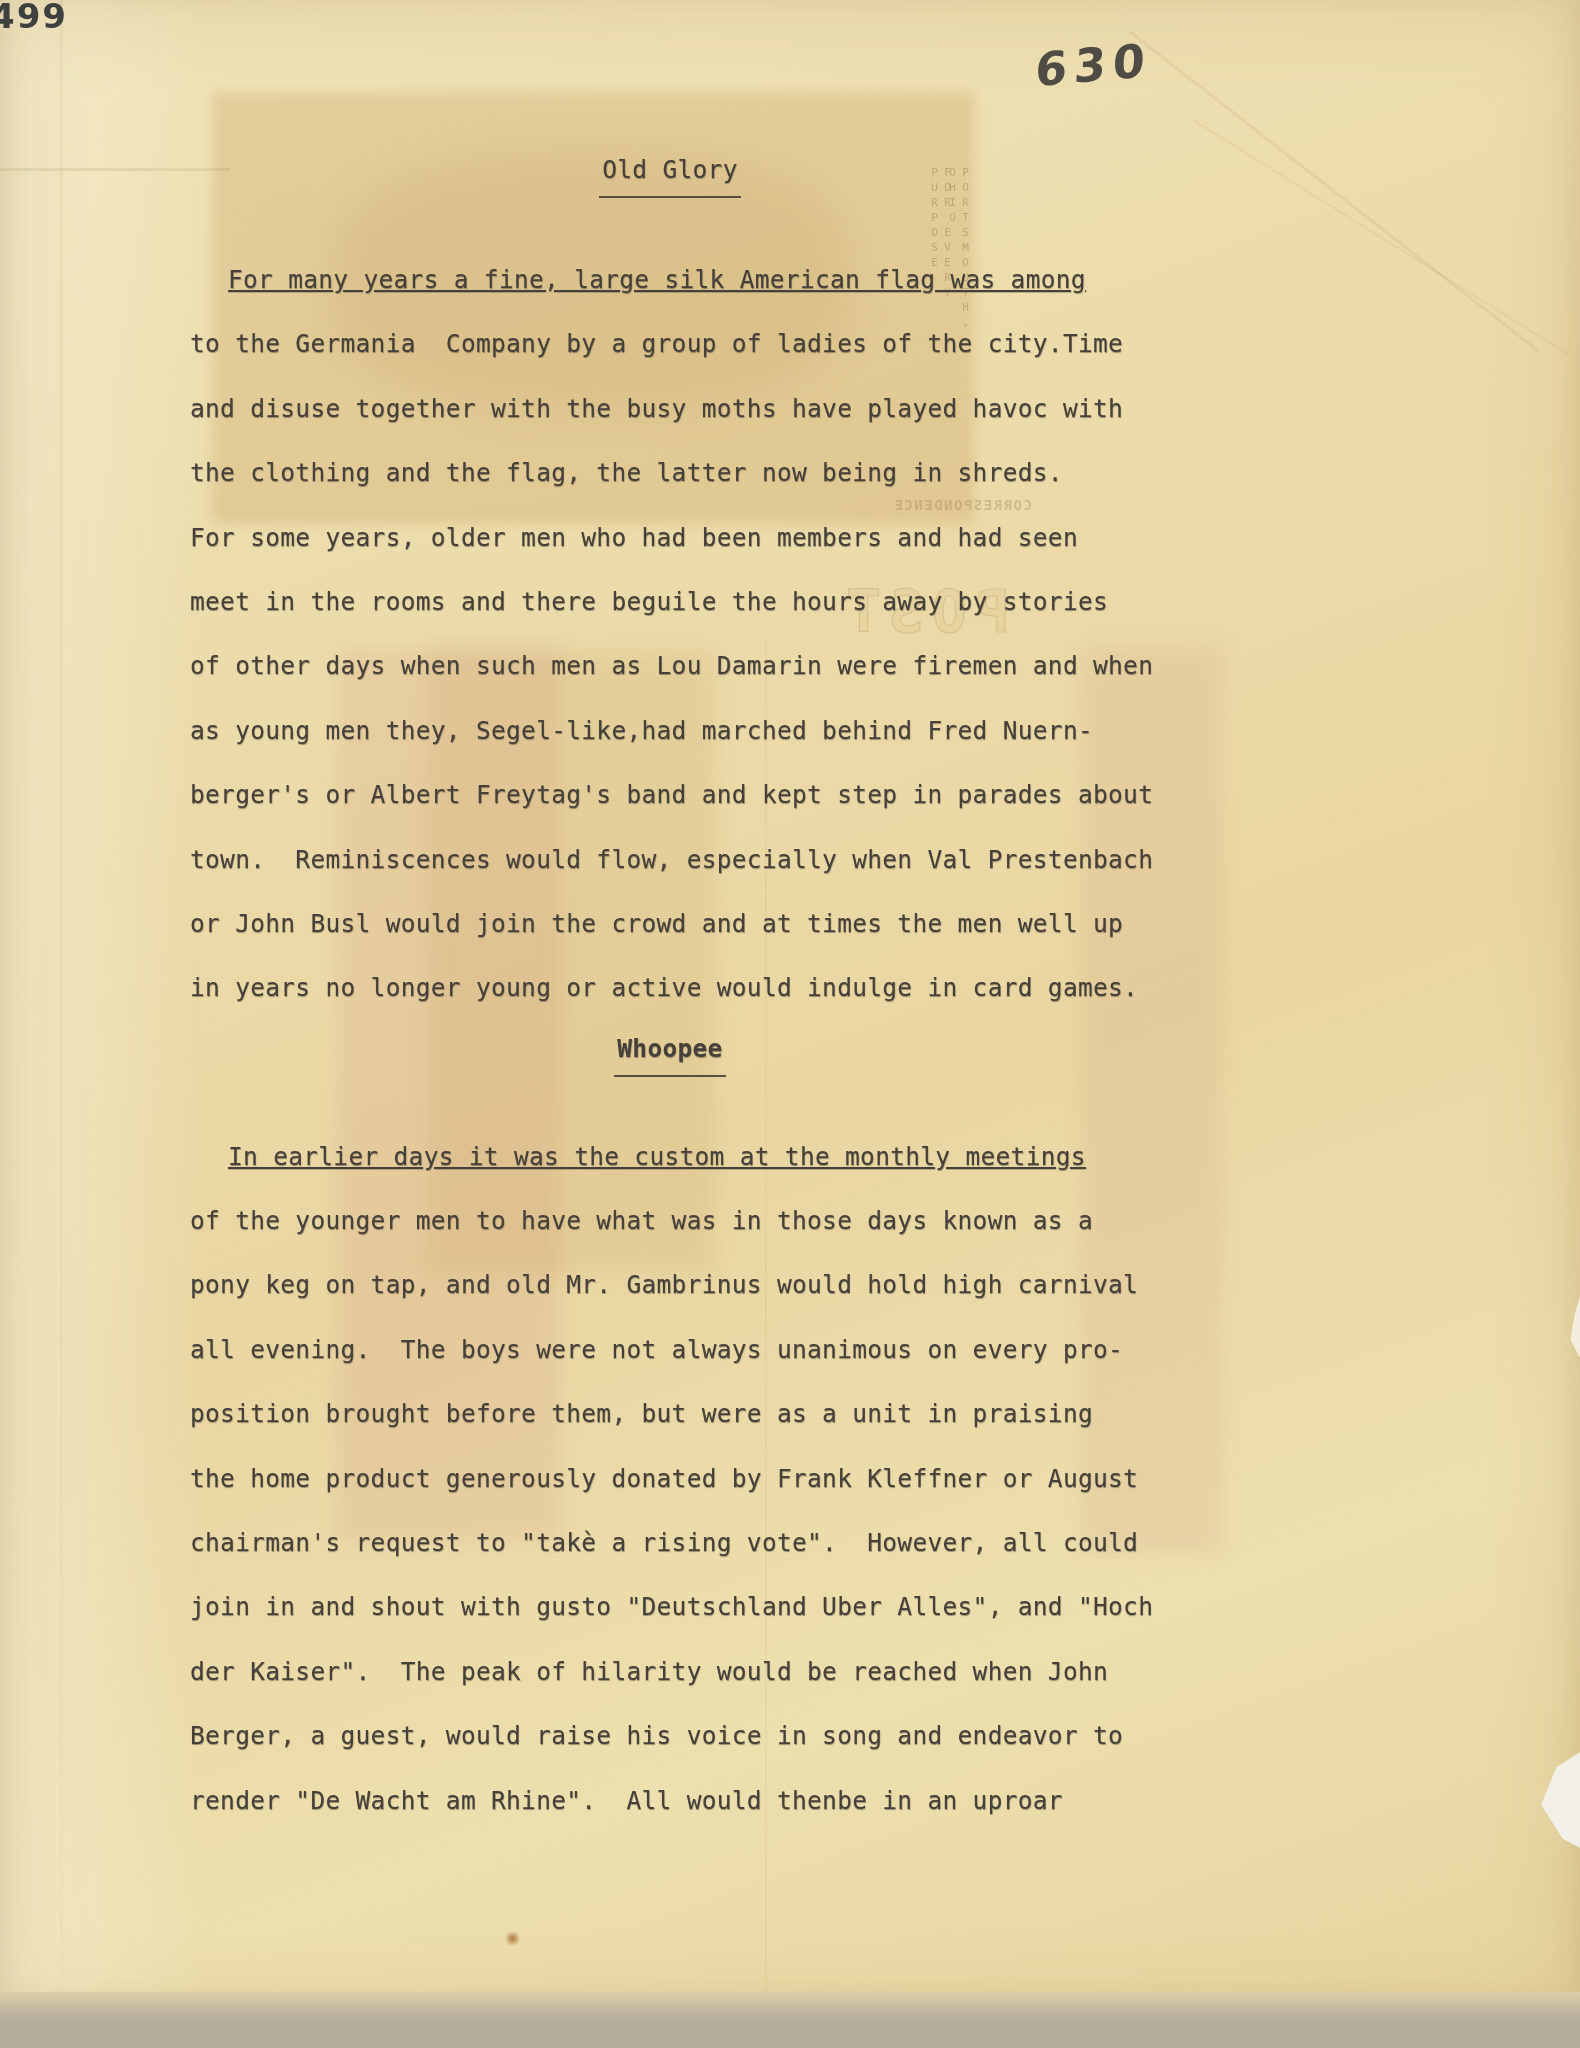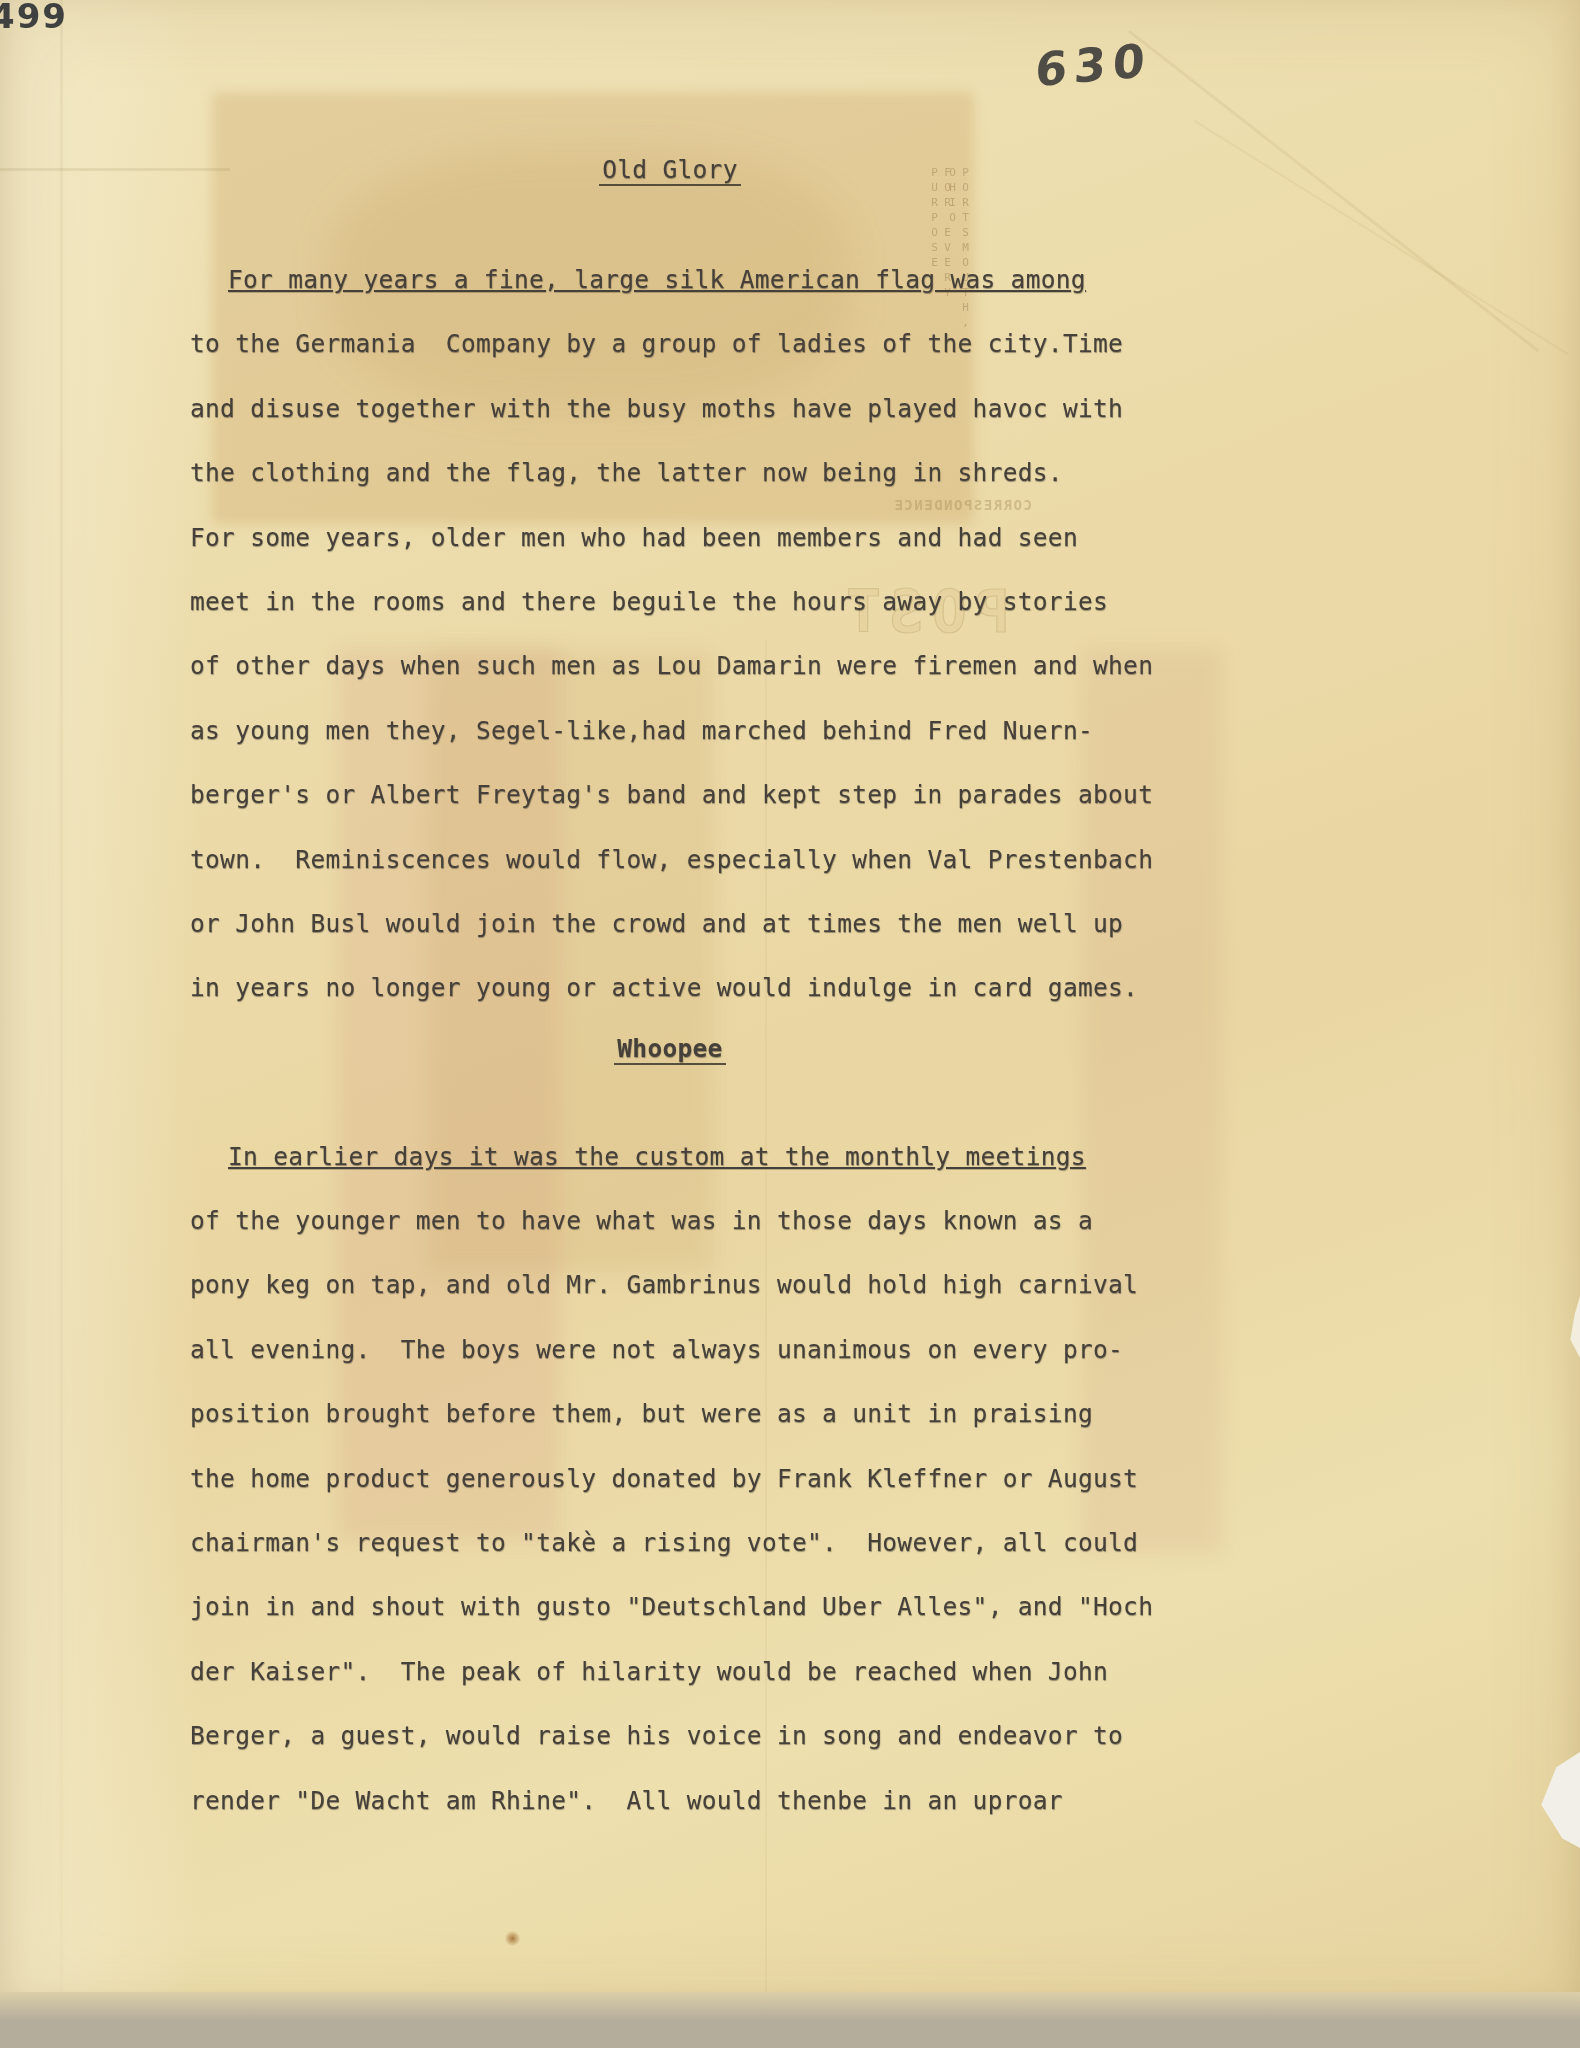--- a/index.html
+++ b/index.html
@@ -66,21 +66,21 @@
   .bleed.vert.col2{left:946px;}
 
   
   .text-column{
     position:absolute;left:190px;top:150px;width:960px;
     color:var(--ink,#45403a);
     font-size:24.5px;letter-spacing:0.3px;
     text-shadow:0.4px 0.6px 0.9px rgba(70,60,45,0.50);
   }
   .heading{height:40px;line-height:40px;text-align:center;}
-  .heading .heading-text{border-bottom:2px solid rgba(62,56,46,0.85);padding:0 3px 0;}
+  .heading .heading-text{border-bottom:2px solid rgba(62,56,46,0.85);padding:0 3px 12px;}
   .section-1 .heading{margin-bottom:58px;}
   .section-2 .heading{margin-top:8px;margin-bottom:56px;font-weight:bold;}
   .line{height:64.4px;line-height:64.4px;white-space:pre;}
   .line.indent{padding-left:38px;text-decoration:underline;}
 </style>
 </head>
 <body>
 
 <div class="paper">
 

